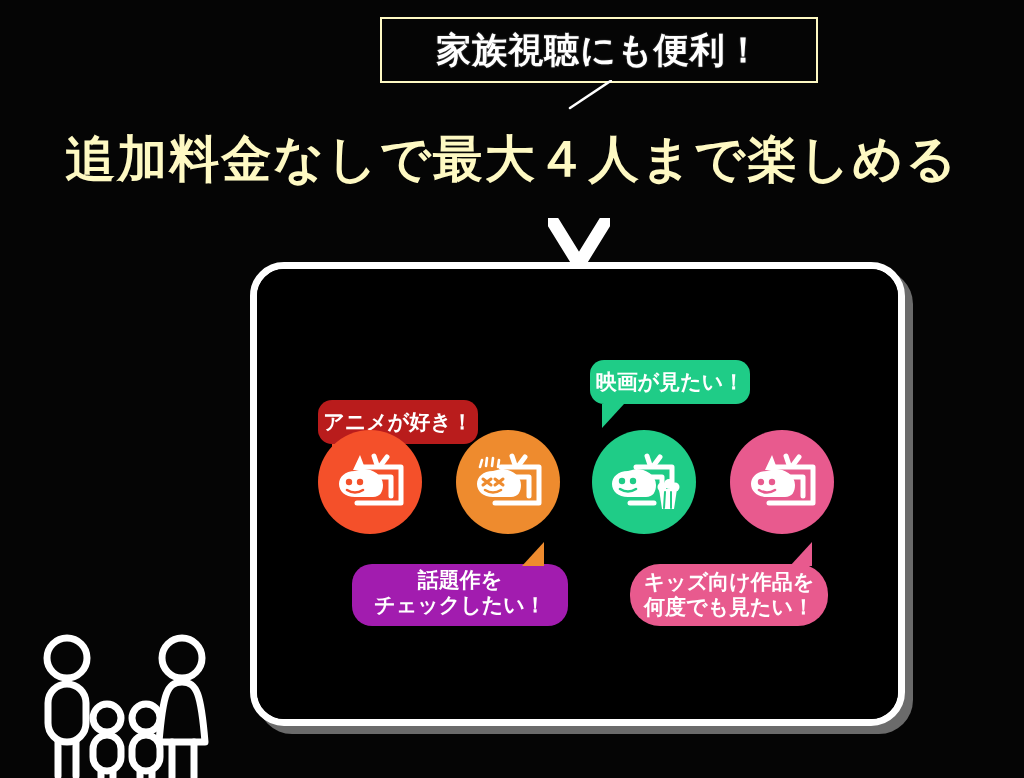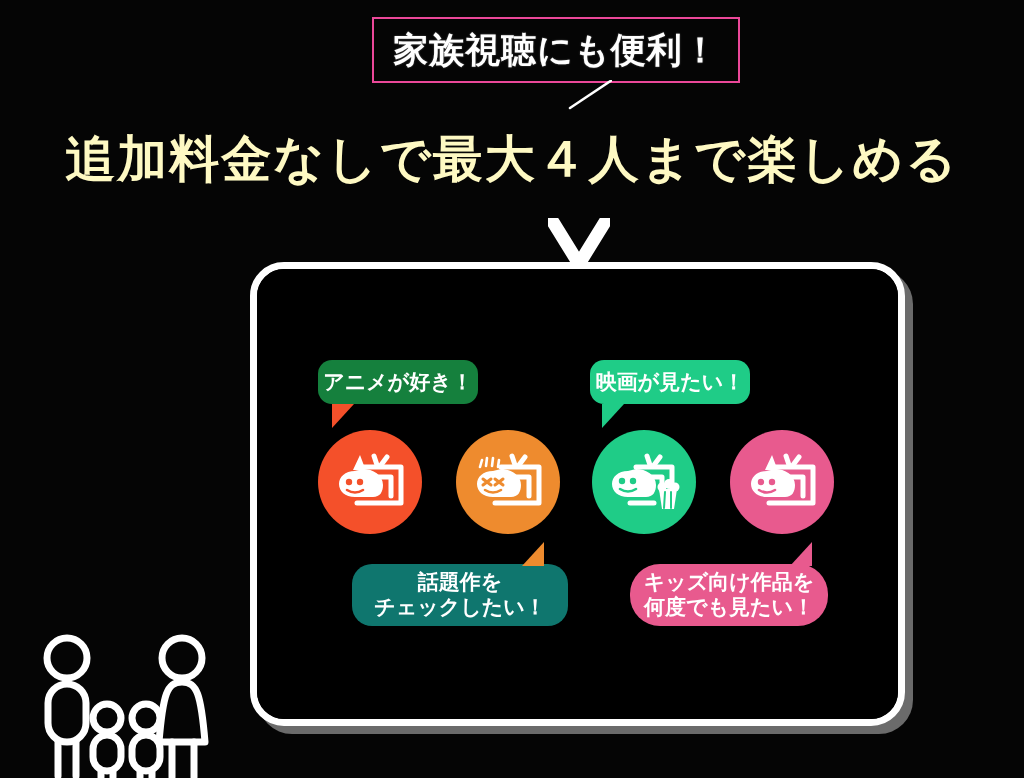--- a/index.html
+++ b/index.html
@@ -12,25 +12,25 @@
     width: 1024px;
     height: 778px;
     background: #050505;
     overflow: hidden;
     font-family: "Liberation Sans", "DejaVu Sans", sans-serif;
   }
 
   
   #badge {
     position: absolute;
-    left: 372px;
+    left: 380px;
     top: 17px;
-    width: 368px;
+    width: 438px;
     height: 66px;
-    border: 2px solid #ec4899;
+    border: 2px solid #fef9c3;
     box-sizing: border-box;
     background: transparent;
   }
   #badge-text {
     position: absolute;
     left: 0; top: 0; right: 0; bottom: 0;
     display: flex;
     align-items: center;
     justify-content: center;
     color: #ffffff;
@@ -182,31 +182,31 @@
 
   <svg id="chevron" viewBox="0 0 62 54">
     <path d="M5 4 L31 46 L57 4" fill="none" stroke="#ffffff" stroke-width="13" stroke-linecap="round" stroke-linejoin="round"></path>
   </svg>
 
   <div id="tv-shadow"></div>
   <div id="tv-frame">
     <div id="tv-screen"></div>
   </div>
 
-  <div class="bubble bubble-top" id="bubble-anime" style="background:#15803d;color:#F4502A;">
+  <div class="bubble bubble-top" id="bubble-anime" style="background:#b91c1c;color:#F4502A;margin-top:40px;">
     <span style="color:#fff;">アニメが好き！</span>
     <span class="tail tail-down" style="left:14px;top:44px;"></span>
   </div>
 
   <div class="bubble bubble-top" id="bubble-movie" style="background:#1FCC87;color:#1FCC87;justify-content:center;">
     <span style="color:#fff;">映画が見たい！</span>
     <span class="tail tail-down" style="left:12px;top:44px;"></span>
   </div>
 
-  <div class="bubble bubble-bot" id="bubble-trend" style="background:#0f766e;color:#EE8B2E;">
+  <div class="bubble bubble-bot" id="bubble-trend" style="background:#a21caf;color:#EE8B2E;font-family:Liberation Mono, monospace;">
     <span style="color:#fff;">話題作を
 チェックしたい！</span>
     <span class="tail tail-up" style="left:170px;top:-22px;"></span>
   </div>
 
   <div class="bubble bubble-bot" id="bubble-kids" style="background:#E85A8E;color:#E85A8E;">
     <span style="color:#fff;">キッズ向け作品を
 何度でも見たい！</span>
     <span class="tail tail-up" style="left:160px;top:-22px;"></span>
   </div>

